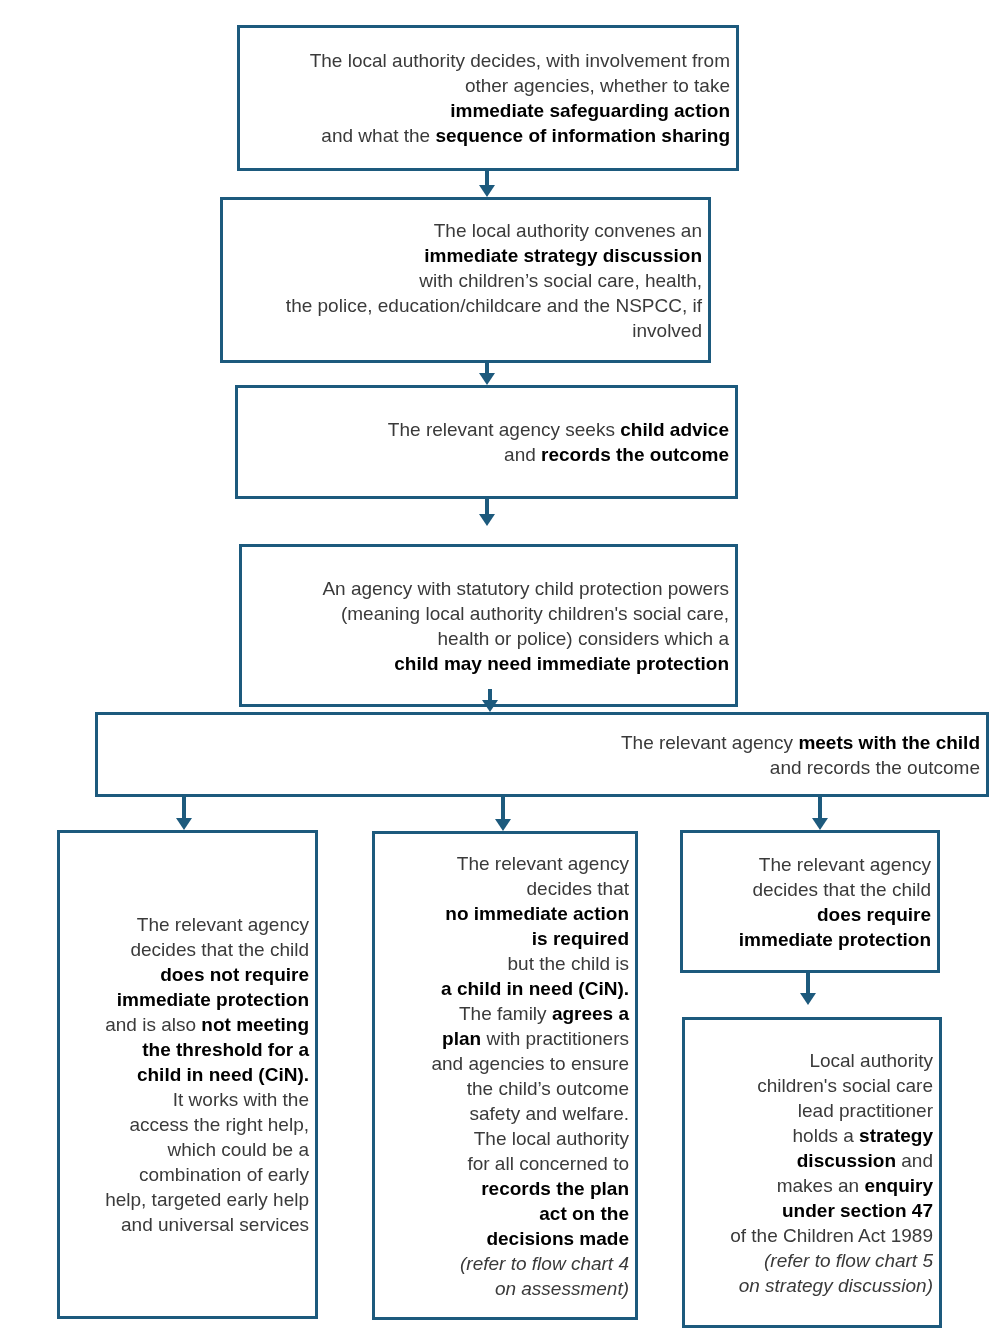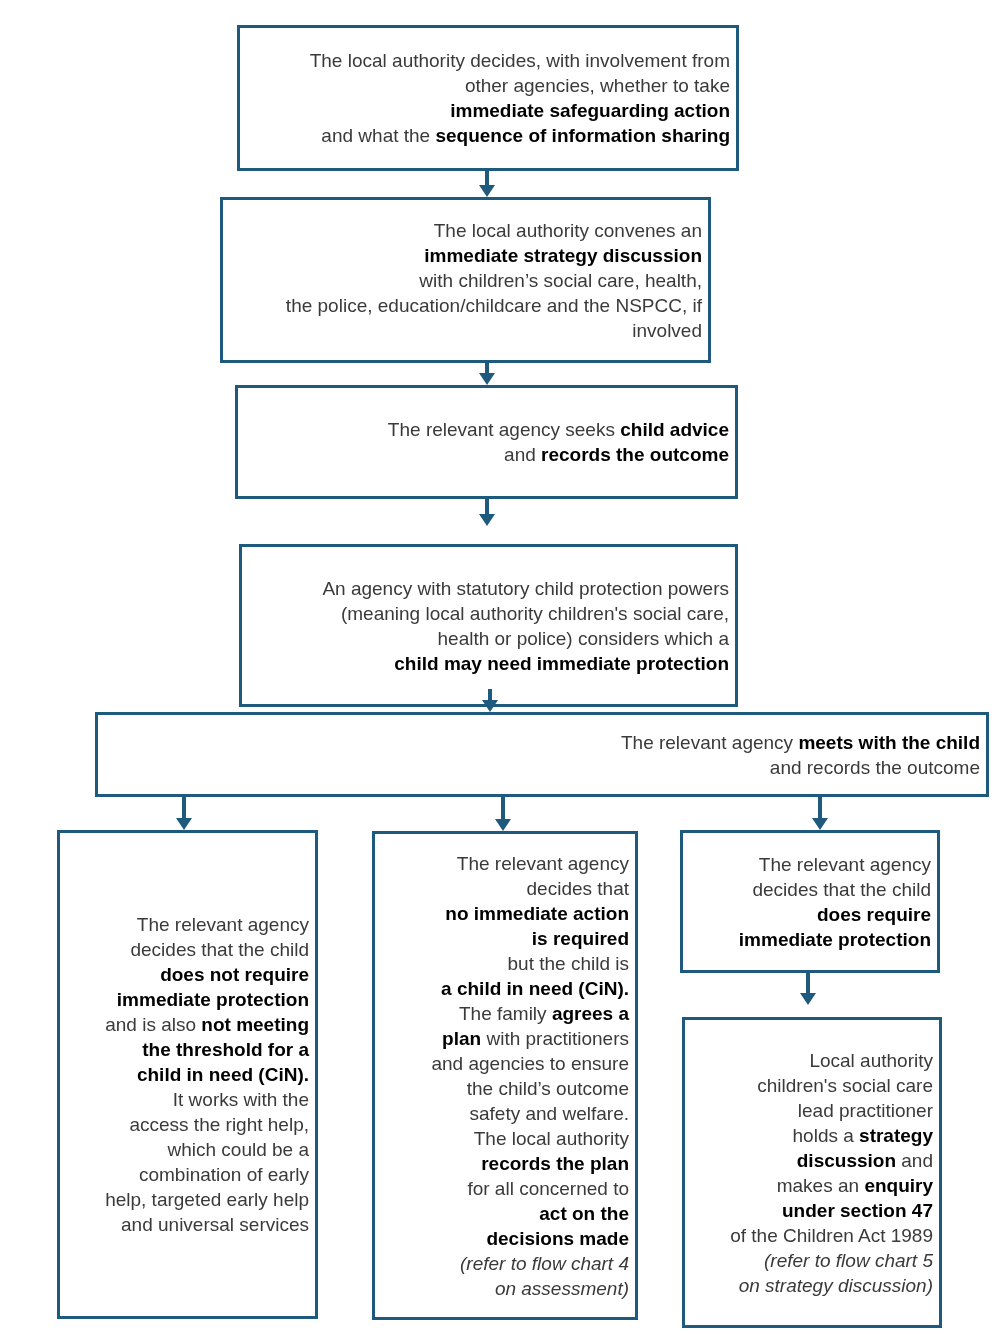--- a/index.html
+++ b/index.html
@@ -161,22 +161,22 @@
         <div class="line"><span class="b">no immediate action</span></div>
         <div class="line"><span class="b">is required</span></div>
         <div class="line"><span>but the child is</span></div>
         <div class="line"><span class="b">a child in need (CiN).</span></div>
         <div class="line"><span>The family </span><span class="b">agrees a</span></div>
         <div class="line"><span class="b">plan</span><span> with practitioners</span></div>
         <div class="line"><span>and agencies to ensure</span></div>
         <div class="line"><span>the child’s outcome</span></div>
         <div class="line"><span>safety and welfare.</span></div>
         <div class="line"><span>The local authority</span></div>
+        <div class="line"><span>for all concerned to</span></div>
         <div class="line"><span class="b">records the plan</span></div>
-        <div class="line"><span>for all concerned to</span></div>
         <div class="line"><span class="b">act on the</span></div>
         <div class="line"><span class="b">decisions made</span></div>
         <div class="line"><span class="i">(refer to flow chart 4</span></div>
         <div class="line"><span class="i">on assessment)</span></div>
       </div>
   </div>
 
   <div class="box b8">
     <div class="content">
         <div class="line"><span>The relevant agency</span></div>

